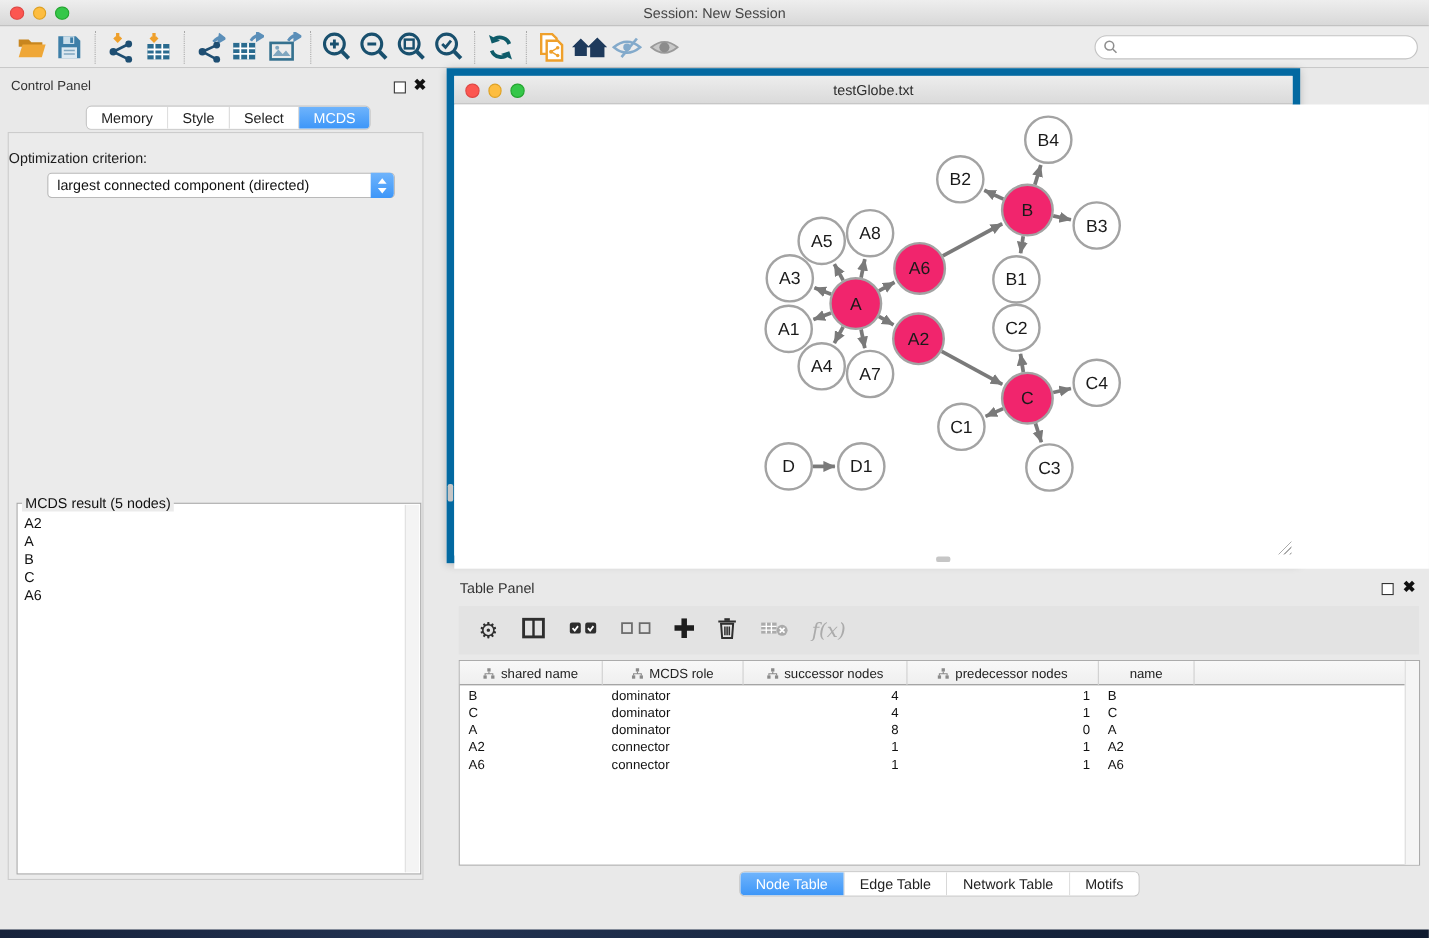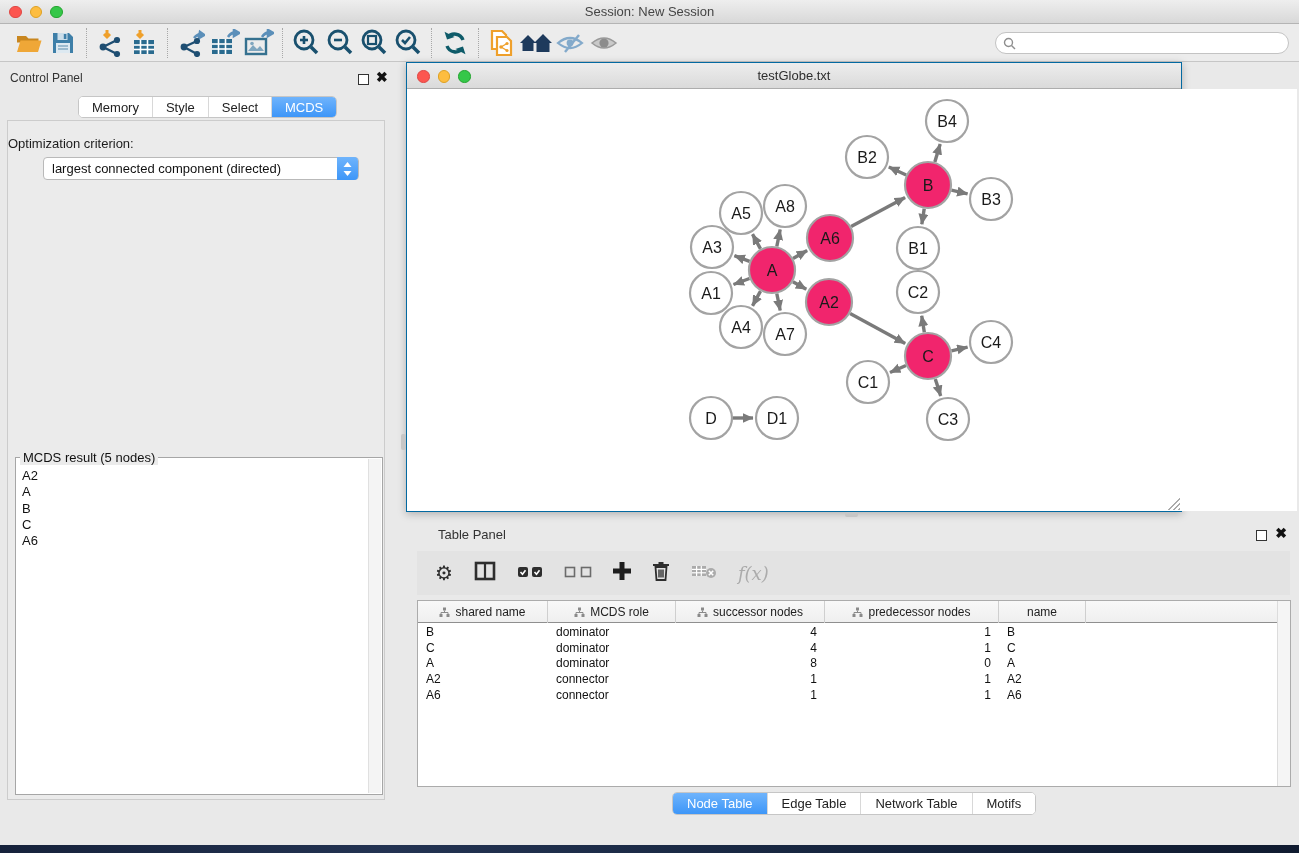--- a/index.html
+++ b/index.html
@@ -59,35 +59,35 @@
     border:1px solid #C2C2C2; border-radius:4px; font-size:13px; color:#111;
     font-family:"Liberation Sans",sans-serif; }
   .mcds-box { position:absolute; left:7px; top:336px; width:368px; height:338px;
     border:1px solid #A6A6A6; background:#FFFFFF; }
   .mcds-legend { position:absolute; left:4px; top:-8px; background:#EBEBEB; padding:0 3px; font-size:13px; color:#111; }
   .mcds-items { position:absolute; left:6px; top:10px; font-size:13px; color:#111; line-height:16.3px; }
   .mcds-scroll { position:absolute; right:1px; top:1px; width:13px; height:334px; background:#F4F4F4; border-left:1px solid #E0E0E0; }
 
   
   .net-window { position:absolute; left:406px; top:0px; width:776px; height:450px;
-    background:#fff; border:1px solid #0369a1; box-shadow:0 2px 8px rgba(0,0,0,0.25); }
+    background:#fff; border:7px solid #0369a1; box-shadow:0 2px 8px rgba(0,0,0,0.25); }
   .net-titlebar { position:absolute; left:0; top:0; width:100%; height:26px;
     background:linear-gradient(#EDEDED,#DADADA); border-bottom:1px solid #ADADAD; }
   .net-titlebar .title { position:absolute; left:0; right:0; top:5px; text-align:center; font-size:13px; color:#2E2E2E; }
   .net-lights { position:absolute; left:10px; top:7px; display:flex; gap:8px; }
   .net-canvas { position:absolute; left:0; top:26px; width:890px; height:422px; background:#fff; overflow:hidden; }
   .resize-grip { position:absolute; right:1px; bottom:1px; width:13px; height:13px;
     background:
       linear-gradient(135deg, transparent 0 52%, #ABABAB 52% 58%, transparent 58% 72%, #ABABAB 72% 78%, transparent 78% 92%, #ABABAB 92% 98%, transparent 98%); }
   .v-handle { position:absolute; left:-6px; top:371px; width:5px; height:16px; background:#C6C6C6; border-radius:2px; }
   .h-thumb { position:absolute; left:438px; bottom:-6px; width:13px; height:5px; background:#C6C6C6; border-radius:2px; }
 
   
   .table-panel { position:absolute; left:405px; top:458px; width:894px; height:295px; }
-  .tp-title { position:absolute; left:13px; top:7px; font-size:13px; color:#333;margin-left:20px; }
+  .tp-title { position:absolute; left:13px; top:7px; font-size:13px; color:#333; }
   .tp-float { position:absolute; right:32px; top:10px; width:11px; height:11px; border:1.5px solid #333; background:#fff; }
   .tp-close { position:absolute; right:12px; top:5px; font-size:14px; font-weight:bold; color:#111; }
   .tp-toolbar { position:absolute; left:12px; top:31px; width:873px; height:44px; background:#E3E3E3;
     display:flex; align-items:center; gap:21px; padding-left:18px; }
   .tpi { display:flex; align-items:center; justify-content:center; }
   .fx { font-family:"DejaVu Serif", serif; font-style:italic; font-size:18px; color:#ABABAB; }
   .tp-table { position:absolute; left:12px; top:80px; width:874px; height:187px;
     background:#fff; border:1px solid #ABABAB; }
   .tp-thead { position:absolute; left:0; top:0; width:100%; height:22px;
     background:linear-gradient(#F8F8F8,#EFEFEF); border-bottom:1px solid #8F8F8F; display:flex; }

